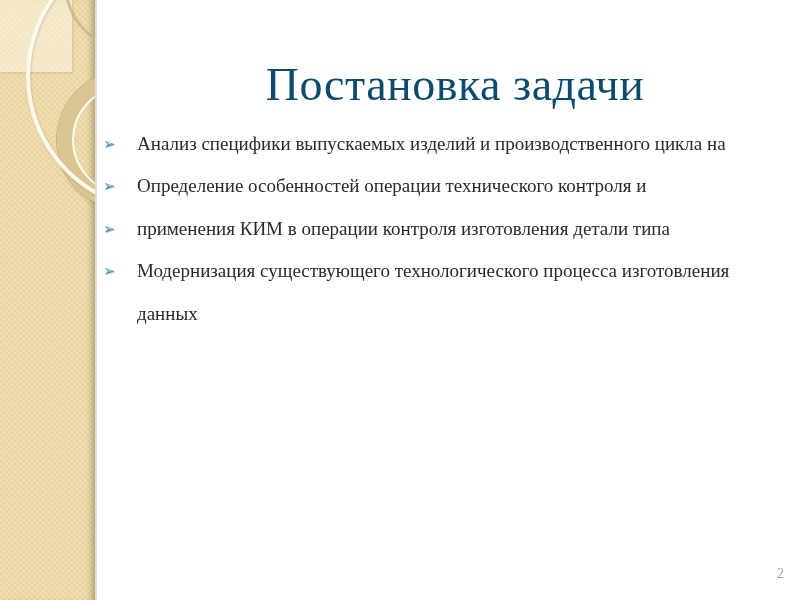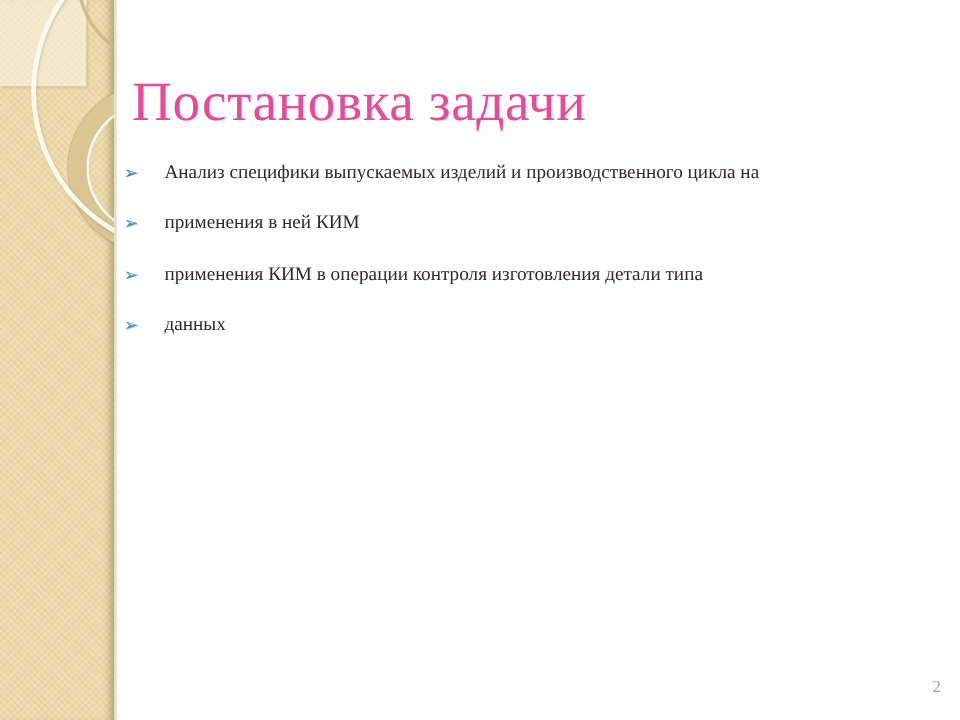--- a/index.html
+++ b/index.html
@@ -62,24 +62,24 @@
       0 0 0 1px rgba(178,152,100,0.55),
       2px 3px 4px rgba(160,140,95,0.35),
       inset 0 0 0 2px rgba(255,255,255,0.85);
   }
 
   
   .title {
     position: absolute;
     left: 110px; right: 0;
     top: 57px;
-    text-align: left;
+    text-align: center;
     font-size: 46px;
     line-height: 56px;
-    color: #ec4899;
+    color: #0c4a6e;
     letter-spacing: 0.5px;
     white-space: nowrap;
   }
 
   
   .bullets {
     position: absolute;
     left: 103px; top: 123px;
     width: 672px;
     color: #2b2a28;
@@ -89,21 +89,21 @@
     position: absolute;
     left: 0; top: 0;
     width: 22px;
     line-height: 42.4px;
     font-family: "DejaVu Sans", sans-serif;
     font-size: 15px;
     color: #4a8cab;
     text-shadow: 0.5px 0.5px 0 rgba(172,210,224,0.9);
   }
   .bullet-line {
-    font-size: 16px;
+    font-size: 19px;
     line-height: 42.4px;
     white-space: nowrap;
   }
 
   
   .page-number {
     position: absolute;
     right: 16px; top: 564px;
     font-size: 14px;
     line-height: 20px;
@@ -126,30 +126,31 @@
 
   <div class="bullets">
 
     <div class="bullet-item">
       <span class="bullet-marker">➢</span>
       <div class="bullet-line">Анализ специфики выпускаемых изделий и производственного цикла на</div>
     </div>
 
     <div class="bullet-item">
       <span class="bullet-marker">➢</span>
-      <div class="bullet-line">применения в ней КИМ</div>
+      <div class="bullet-line">Определение особенностей операции технического контроля и</div>
     </div>
 
     <div class="bullet-item">
       <span class="bullet-marker">➢</span>
       <div class="bullet-line">применения КИМ в операции контроля изготовления детали типа</div>
     </div>
 
     <div class="bullet-item">
       <span class="bullet-marker">➢</span>
+      <div class="bullet-line">Модернизация существующего технологического процесса изготовления</div>
       <div class="bullet-line">данных</div>
     </div>
 
   </div>
 
   <div class="page-number">2</div>
 
 </div>
 
 </body></html>

